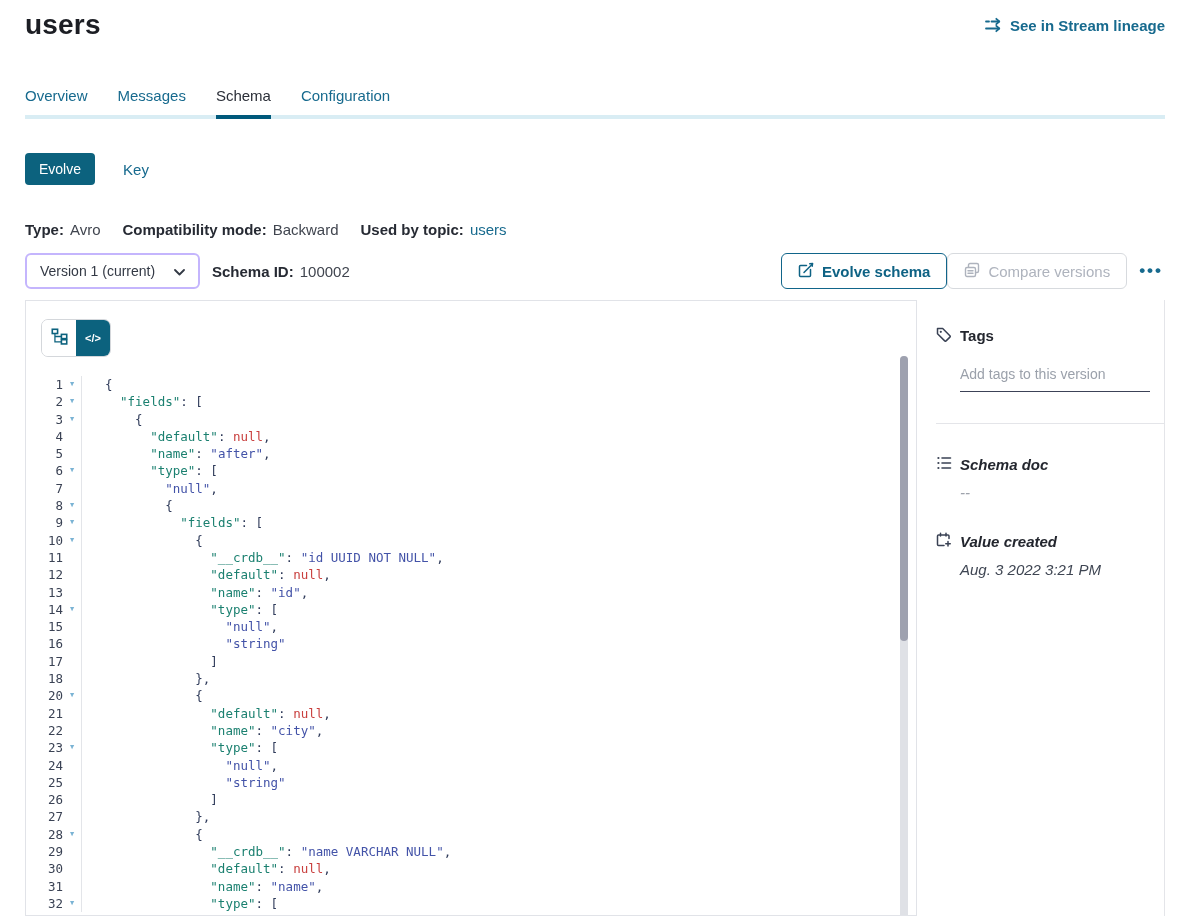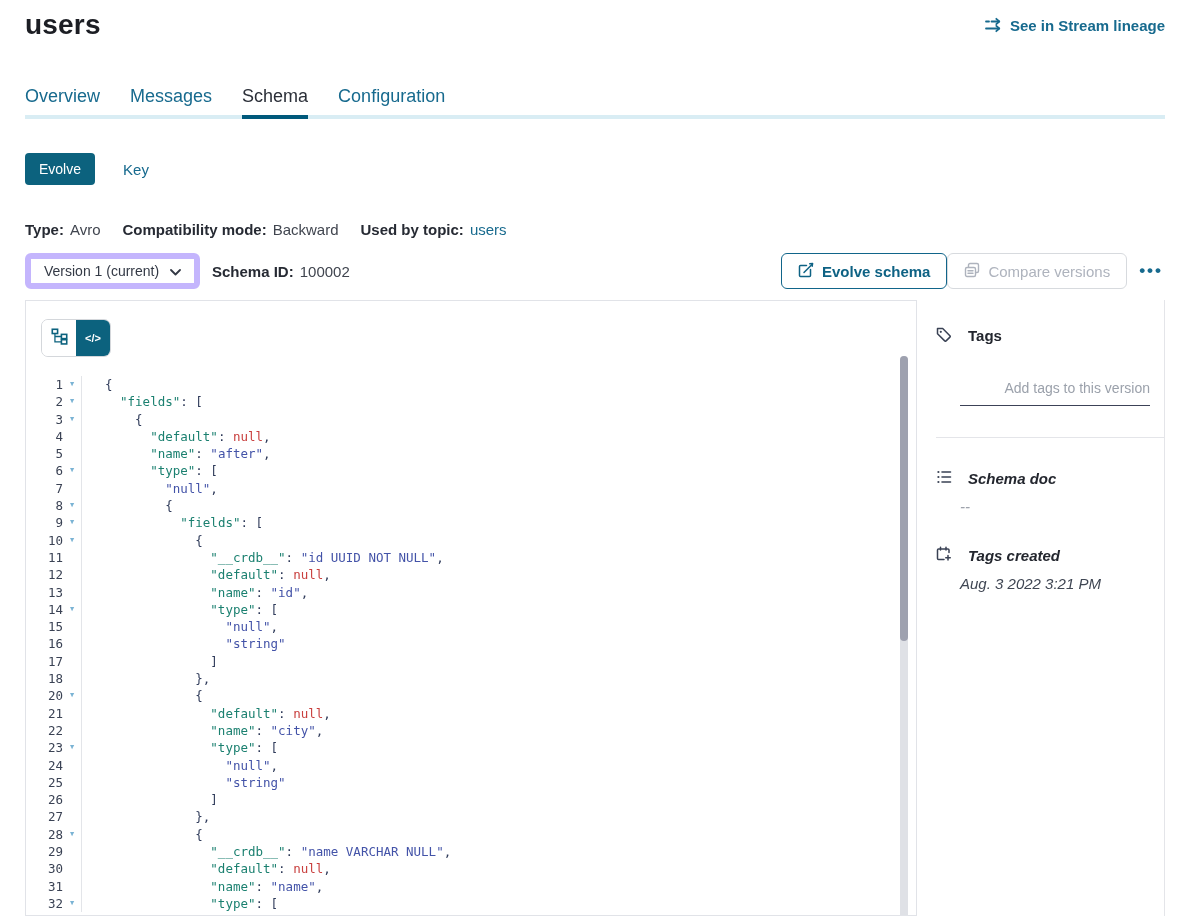--- a/index.html
+++ b/index.html
@@ -7,40 +7,40 @@
   body { font-family: "Liberation Sans", sans-serif; color: #40454F; padding: 8px 24px 0 25px; }
 
   
   .topbar { display: flex; align-items: center; justify-content: space-between; }
   .page-title { font-size: 28px; line-height: 34px; font-weight: 700; color: #1C1E24; letter-spacing: .2px; }
   .lineage-link { display: flex; gap: 7px; color: #176A8E; font-size: 15px; font-weight: 700; cursor: pointer; text-decoration: none; }
   .lineage-link svg { display: block; }
 
   
   .tabs { display: flex; gap: 30px; margin-top: 44px; padding-bottom: 9px; }
-  .tab { font-size: 18px; line-height: 20px; color: #176A8E; cursor: pointer; position: relative; }
+  .tab { font-size: 15px; line-height: 20px; color: #176A8E; cursor: pointer; position: relative; }
   .tab.active { color: #2B2F38; font-weight: 500; }
   .tab.active::after { content: ""; position: absolute; left: 0; right: 0; bottom: -13px; height: 4px; background: #00597B; z-index: 1; }
   .tab-track { height: 4px; background: #D9EDF4; }
 
   
   .vk-row { display: flex; align-items: center; gap: 28px; margin-top: 34px; }
   .vk-value { background: #0C627E; color: #fff; border: none; border-radius: 4px; font-family: inherit; font-size: 14px; padding: 8px 14px; cursor: pointer; }
   .vk-key { color: #176A8E; font-size: 15px; cursor: pointer; text-decoration: none; }
 
   
   .meta-row { display: flex; gap: 22px; margin-top: 36px; font-size: 15px; line-height: 17px; }
   .meta-item { display: flex; gap: 6px; }
   .meta-label { font-weight: 700; color: #262A33; }
   .meta-value { color: #40454F; }
   .meta-link { color: #176A8E; cursor: pointer; text-decoration: none; }
 
   
   .controls-row { display: flex; align-items: center; margin-top: 15px; height: 36px; }
-  .version-select { width: 175px; height: 36px; border: 6px solid #c4b5fd; border-radius: 6px; display: flex; align-items: center; justify-content: space-between; padding: 0 13px; font-size: 14px; color: #333945; cursor: pointer; background: #fff; }
+  .version-select { width: 175px; height: 36px; border: 2px solid #c4b5fd; border-radius: 6px; display: flex; align-items: center; justify-content: space-between; padding: 0 13px; font-size: 14px; color: #333945; cursor: pointer; background: #fff; }
   .schema-id { display: flex; gap: 6px; margin-left: 12px; font-size: 15px; }
   .right-controls { margin-left: auto; display: flex; align-items: center; }
   .btn { display: flex; align-items: center; gap: 8px; height: 36px; padding: 0 16px; border-radius: 6px; font-family: inherit; font-size: 15px; background: #fff; cursor: pointer; }
   .btn-disabled { border: 1px solid #D7DADE; color: #AEB3BD; font-weight: 500; cursor: default; }
   .btn-outline { border: 1px solid #11658A; color: #0E6284; font-weight: 700; margin-left: 20px; }
   .more-btn { margin-left: 10px; border: none; background: none; color: #176A8E; font-size: 17px; font-weight: 700; letter-spacing: 2px; cursor: pointer; padding: 0 2px; line-height: 20px; }
 
   
   .main { display: flex; margin-top: 11px; height: 616px; overflow: hidden; }
 
@@ -59,23 +59,23 @@
   .t-k { color: #1B8070; }
   .t-s { color: #4353A8; }
   .t-n { color: #C9403F; }
   .t-p { color: #2E3A59; }
 
   .sb-track { position: absolute; top: 55px; bottom: 0; right: 8px; width: 8px; background: #DFE1E6; border-radius: 4px 4px 0 0; }
   .sb-thumb { position: absolute; top: 0; left: 0; width: 8px; height: 285px; background: #9EA1AF; border-radius: 4px; cursor: pointer; }
 
   
   .sidebar { width: 248px; flex: none; border-right: 1px solid #E4E5E9; padding: 26px 0 0 19px; }
-  .side-heading { display: flex; align-items: center; gap: 16px; font-size: 15px; font-weight: 700; color: #23262E; }
+  .side-heading { display: flex; align-items: center; gap: 8px; font-size: 15px; font-weight: 700; color: #23262E; }
   .side-heading svg { flex: none; color: #3A4254; }
-  .tags-input { display: block; margin: 35px 0 0 24px; width: 190px; border: none; border-bottom: 1px solid #3C4257; padding: 0 0 9px 0; font-family: inherit; font-size: 14px; color: #40454F; outline: none; background: transparent; text-align: right; }
+  .tags-input { display: block; margin: 21px 0 0 24px; width: 190px; border: none; border-bottom: 1px solid #3C4257; padding: 0 0 9px 0; font-family: inherit; font-size: 14px; color: #40454F; outline: none; background: transparent; }
   .tags-input::placeholder { color: #9BA1AB; }
   .side-divider { border: none; border-top: 1px solid #E4E5E9; margin-top: 31px; }
   .side-section { margin-top: 31px; font-style: italic; }
   .side-value { margin: 10px 0 0 24px; font-size: 15px; color: #3F4653; }
   .side-value.muted { color: #9EA3AC; }
 </style>
 </head>
 <body>
 
 <div class="topbar">
@@ -249,18 +249,18 @@
 
     <div class="side-section">
       <div class="side-heading">
         <span>
           <svg width="16" height="16" viewBox="0 0 16 16" fill="none" stroke="currentColor" stroke-width="1.5" stroke-linecap="round" stroke-linejoin="round">
             <path d="M13 6.5 V4 a1 1 0 0 0 -1 -1 H2.5 a1 1 0 0 0 -1 1 v8.5 a1 1 0 0 0 1 1 H8"></path>
             <path d="M4.5 1.3 V4 M10 1.3 V4"></path>
             <path d="M12 9.5 V14 M9.75 11.75 H14.25"></path>
           </svg>
         </span>
-        <span>Tags created</span>
+        <span>Value created</span>
       </div>
       <div class="side-value">Aug. 3 2022 3:21 PM</div>
     </div>
   </aside>
 </div>
 
 </body></html>

